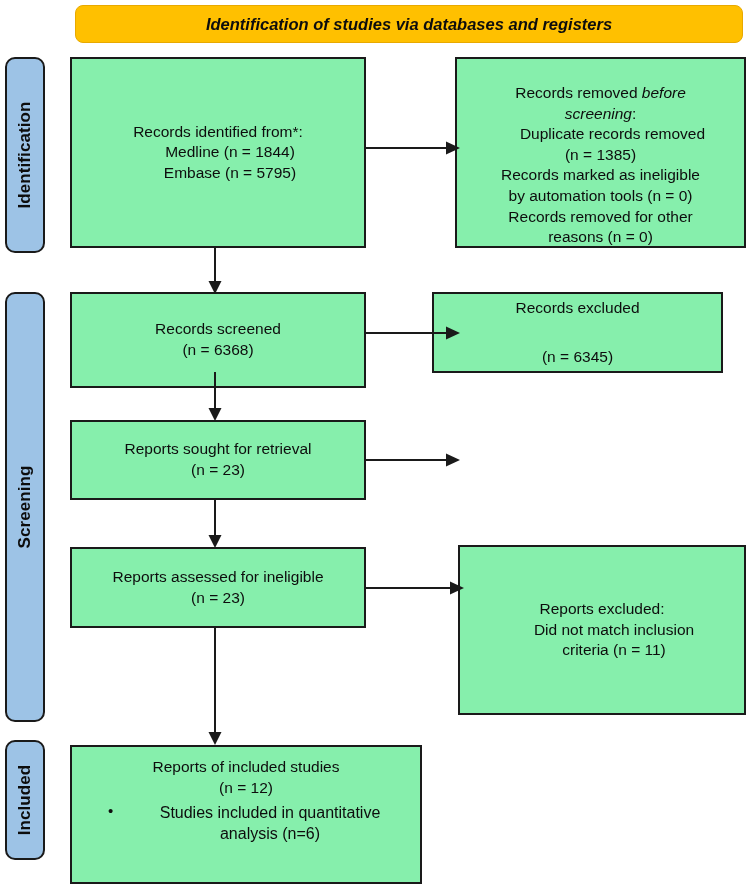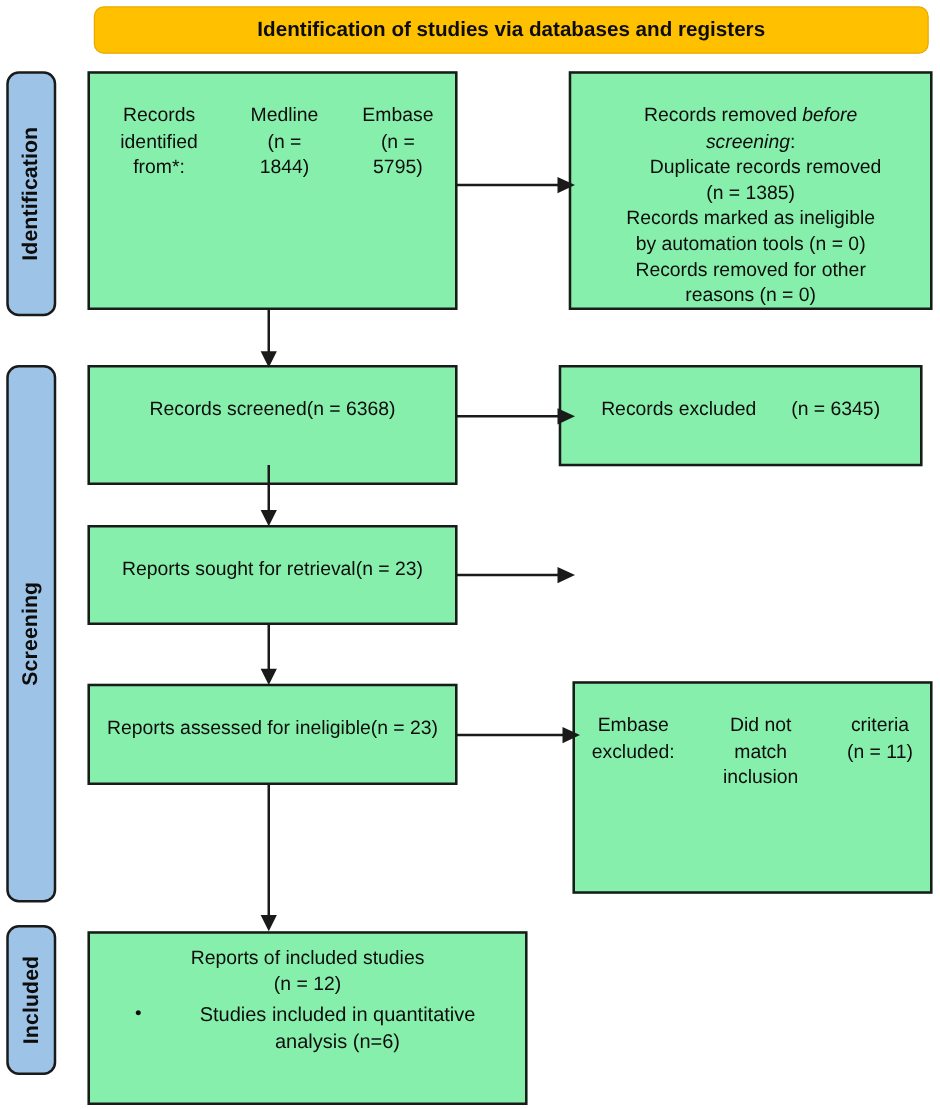--- a/index.html
+++ b/index.html
@@ -59,53 +59,54 @@
     box-sizing: border-box;
     display: flex;
     align-items: center;
     justify-content: center;
   }
   #header-banner .banner-text {
     font-weight: bold;
     font-size: 16.5px;
     color: #0d0d0d;
     text-align: center;
+    font-style: italic;
   }
 
   
   .flow-box {
     position: absolute;
     background: #86efac;
     border: 2.5px solid #1a1a1a;
     box-sizing: border-box;
     padding: 24px 12px;
     text-align: center;
   }
   .flow-box .box-text {
     font-size: 15.5px;
     line-height: 1.33;
     color: #0d0d0d;
     white-space: pre-wrap;
   }
   .flow-box.v-center {
     display: flex;
-    flex-direction: row;
+    flex-direction: column;
     justify-content: center;
   }
 
   
   #box-identified       { left: 70px;  top: 57px;  width: 296px; height: 191px; }
   #box-screened         { left: 70px;  top: 292px; width: 296px; height: 96px;  }
   #box-sought           { left: 70px;  top: 420px; width: 296px; height: 80px;  }
   #box-assessed         { left: 70px;  top: 547px; width: 296px; height: 81px;  }
   #box-included         { left: 70px;  top: 745px; width: 352px; height: 139px; padding-top: 10px; }
 
   
   #box-removed          { left: 455px; top: 57px;  width: 291px; height: 191px; }
-  #box-records-excluded { left: 447px; top: 292px; width: 291px; height: 81px; gap: 28px;  }
+  #box-records-excluded { left: 432px; top: 292px; width: 291px; height: 81px; gap: 28px;  }
   #box-not-retrieved    { left: 455px; top: 420px; width: 291px; height: 80px;  }
   #box-reports-excluded { left: 458px; top: 545px; width: 288px; height: 170px; }
 
   .indent-1 { padding-left: 24px; display: block; }
   .italic   { font-style: italic; }
 
   
   .bullet-list {
     list-style: none;
     margin: 4px 0 0 0;
@@ -197,21 +198,21 @@
     <div class="box-text">(n = 23)</div>
   </div>
 
 
   <div class="flow-box v-center" id="box-assessed">
     <div class="box-text">Reports assessed for ineligible</div>
     <div class="box-text">(n = 23)</div>
   </div>
 
   <div class="flow-box v-center" id="box-reports-excluded">
-    <div class="box-text">Embase excluded:</div>
+    <div class="box-text">Reports excluded:</div>
     <div class="box-text indent-1">Did not match inclusion</div>
     <div class="box-text indent-1">criteria (n = 11)</div>
   </div>
 
   <div class="flow-box" id="box-included">
     <div class="box-text">Reports of included studies</div>
     <div class="box-text">(n = 12)</div>
     <ul class="bullet-list">
       <li>Studies included in quantitative
 analysis (n=6)</li>

